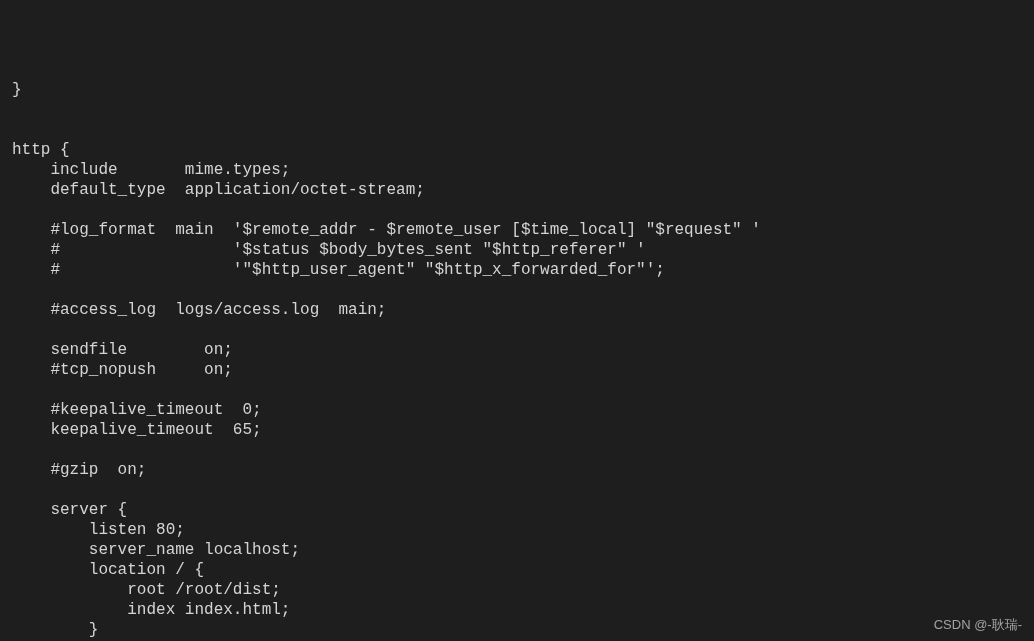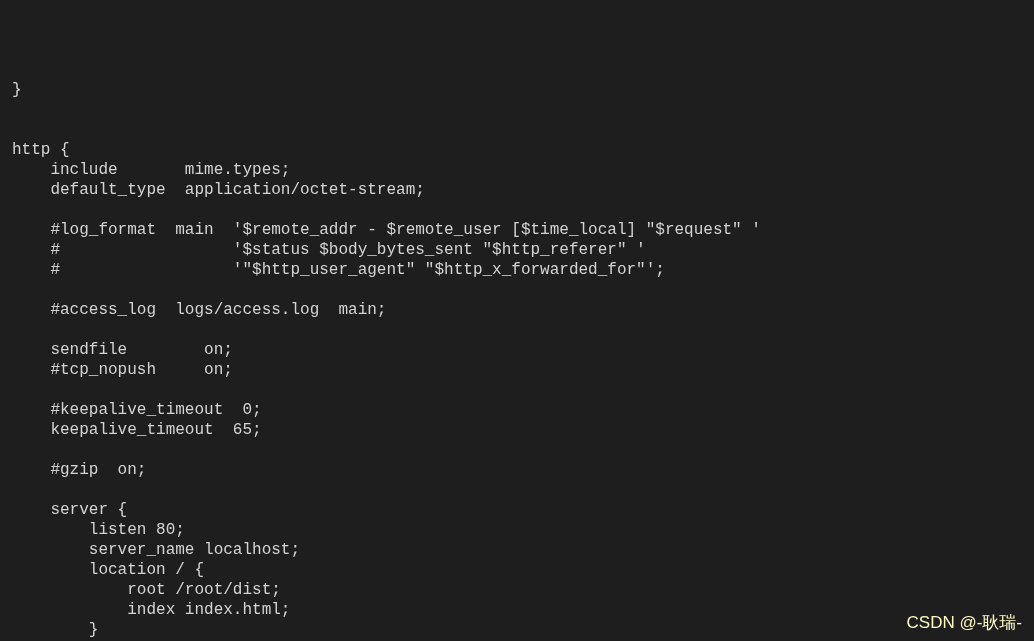--- a/index.html
+++ b/index.html
@@ -20,22 +20,22 @@
       white-space: pre;
       position: relative;
     }
     .code-container {
       padding-left: 12px;
     }
     .watermark {
       position: absolute;
       bottom: 8px;
       right: 12px;
-      color: #fef9c3;
-      font-size: 17px;
+      color: #a3a3a3;
+      font-size: 13px;
       font-family: sans-serif;
     }
   </style>
 </head>
 <body>
 
 
 
 <div class="code-container"><div>}</div><div>&nbsp;</div><div>&nbsp;</div><div>http {</div><div>    include       mime.types;</div><div>    default_type  application/octet-stream;</div><div>&nbsp;</div><div>    #log_format  main  '$remote_addr - $remote_user [$time_local] "$request" '</div><div>    #                  '$status $body_bytes_sent "$http_referer" '</div><div>    #                  '"$http_user_agent" "$http_x_forwarded_for"';</div><div>&nbsp;</div><div>    #access_log  logs/access.log  main;</div><div>&nbsp;</div><div>    sendfile        on;</div><div>    #tcp_nopush     on;</div><div>&nbsp;</div><div>    #keepalive_timeout  0;</div><div>    keepalive_timeout  65;</div><div>&nbsp;</div><div>    #gzip  on;</div><div>&nbsp;</div><div>    server {</div><div>        listen 80;</div><div>        server_name localhost;</div><div>        location / {</div><div>            root /root/dist;</div><div>            index index.html;</div><div>        }</div><div>    }</div></div>
 

